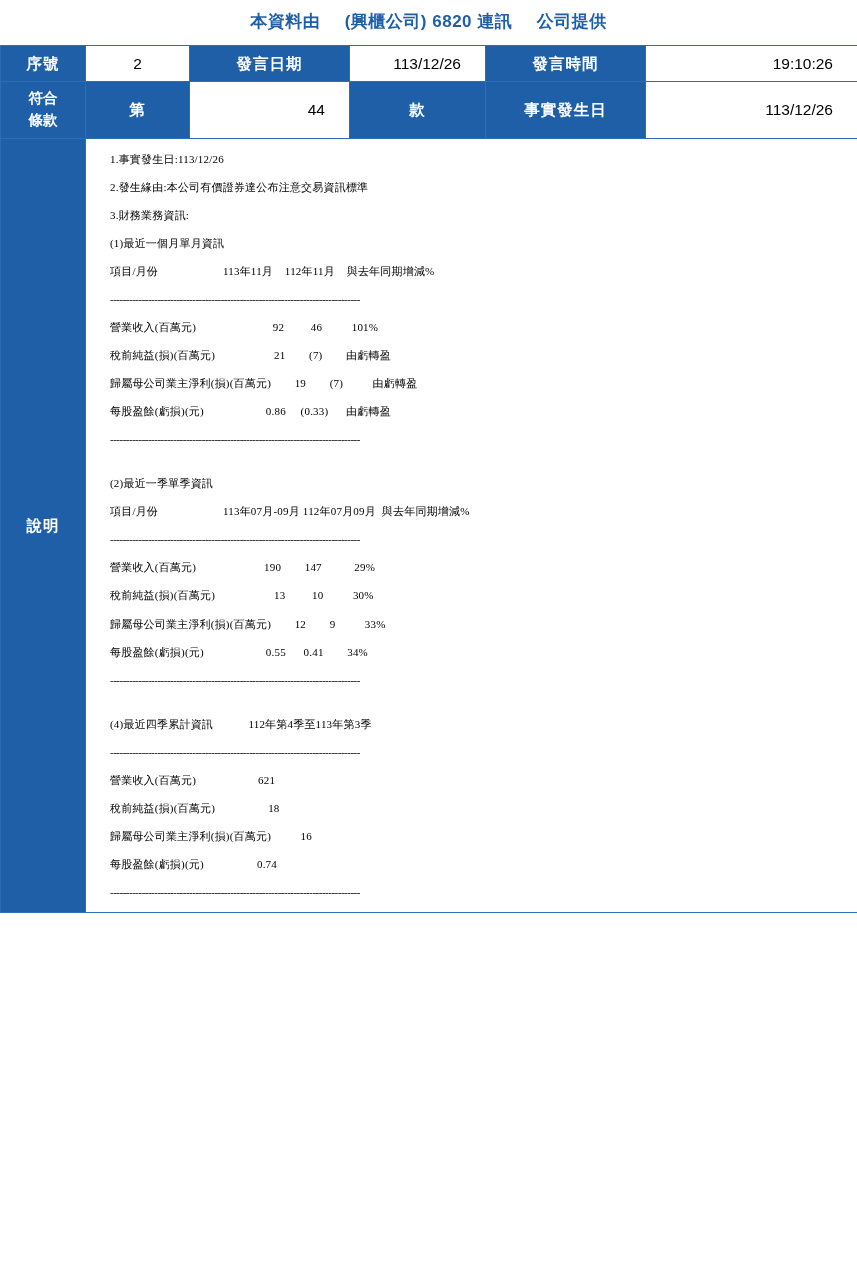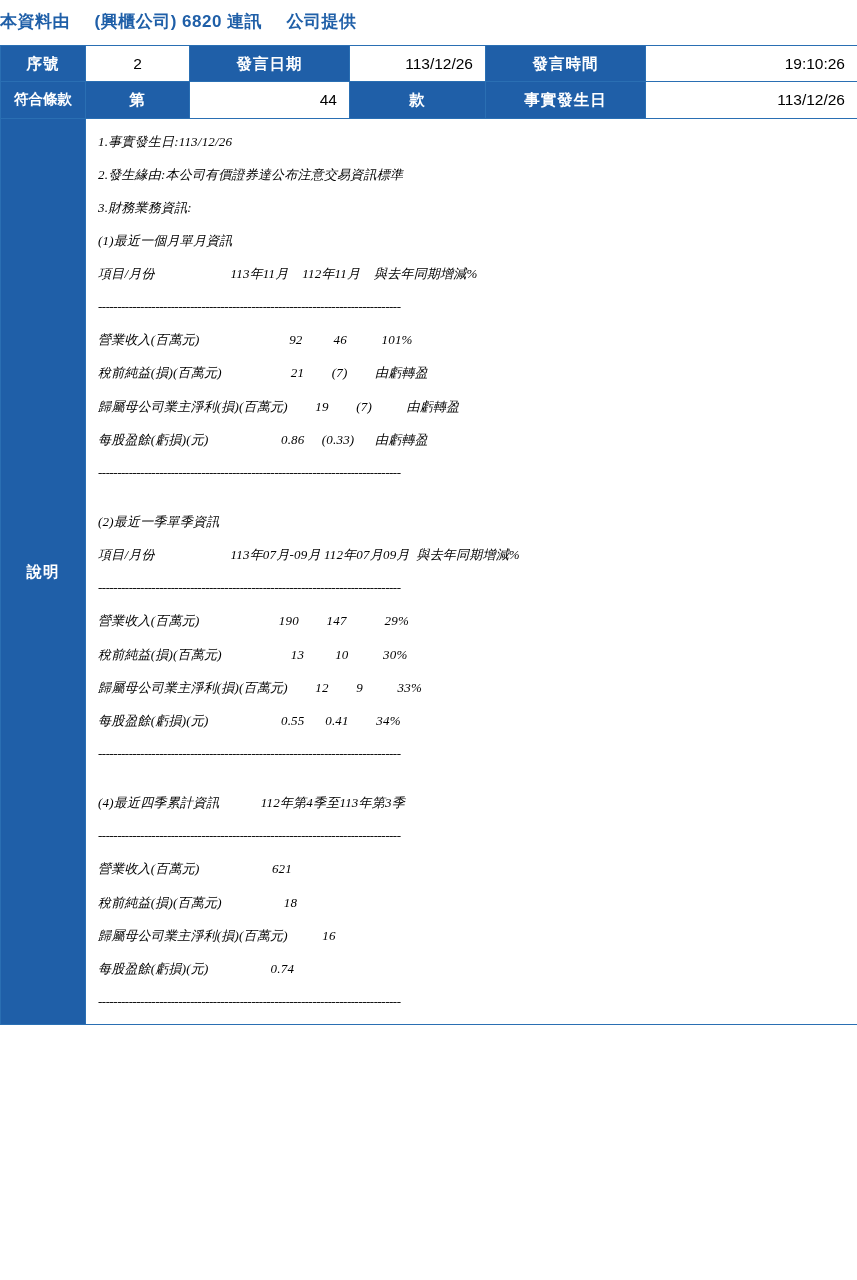--- a/index.html
+++ b/index.html
@@ -12,39 +12,40 @@
     width: 857px;
     font-family: "Liberation Serif", "DejaVu Serif", serif;
     color: #000000;
   }
   .page {
     width: 857px;
     position: relative;
     background: #ffffff;
   }
   .headline {
+    text-align: center;
     font-family: "Liberation Sans", sans-serif;
     font-weight: bold;
     font-size: 17px;
     color: #1f5fa8;
     padding: 10px 0 12px 0;
     letter-spacing: 0.5px;
   }
   .headline .seg { display: inline-block; }
   .headline .gap { display: inline-block; width: 14px; }
 
   table.info {
     border-collapse: collapse;
     width: 857px;
     table-layout: fixed;
   }
   table.info td {
     border: 1px solid #2a6fb3;
     font-size: 15.5px;
-    padding: 6px 12px;
+    padding: 6px 24px;
     vertical-align: middle;
     line-height: 1.5;
   }
   td.lbl {
     background: #1f5fa8;
     color: #ffffff;
     font-family: "Liberation Sans", sans-serif;
     font-weight: bold;
     text-align: center;
     letter-spacing: 1px;
@@ -67,26 +68,25 @@
     vertical-align: middle;
     letter-spacing: 1px;
   }
   td.desc-body {
     background: #ffffff;
     padding: 14px 10px 10px 10px;
     vertical-align: top;
   }
   .desc-lines {
     font-family: "Liberation Serif", "DejaVu Serif", serif;
-    font-size: 13px;
+    font-size: 11px;
     line-height: 2.55;
     white-space: pre;
     color: #000000;
     letter-spacing: 0.2px;
-    font-style: italic;
   }
   .desc-lines .ln { display: block; min-height: 10px; }
   .desc-lines .ln.blank { line-height: 1.2; height: 16px; }
   .desc-lines .rule { letter-spacing: -0.5px; }
 </style>
 </head>
 <body>
 
 <div class="page">
 

